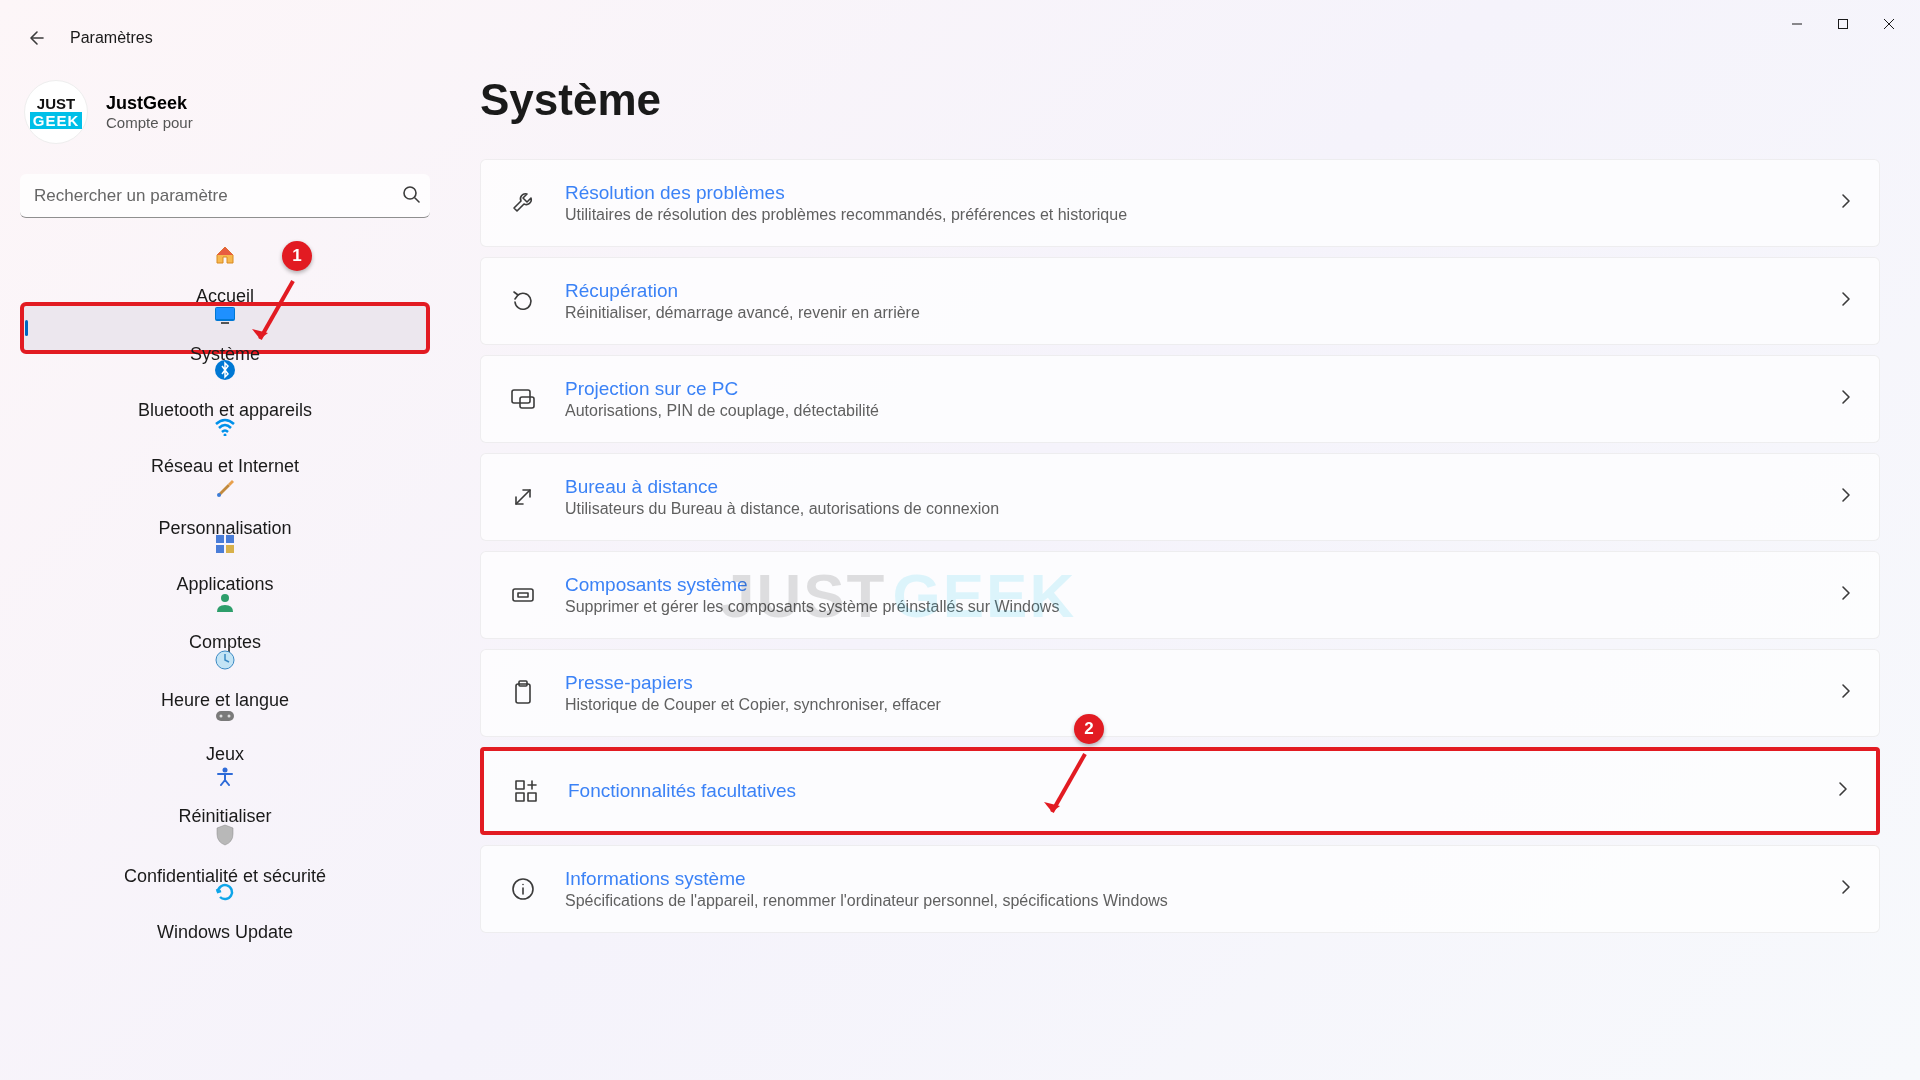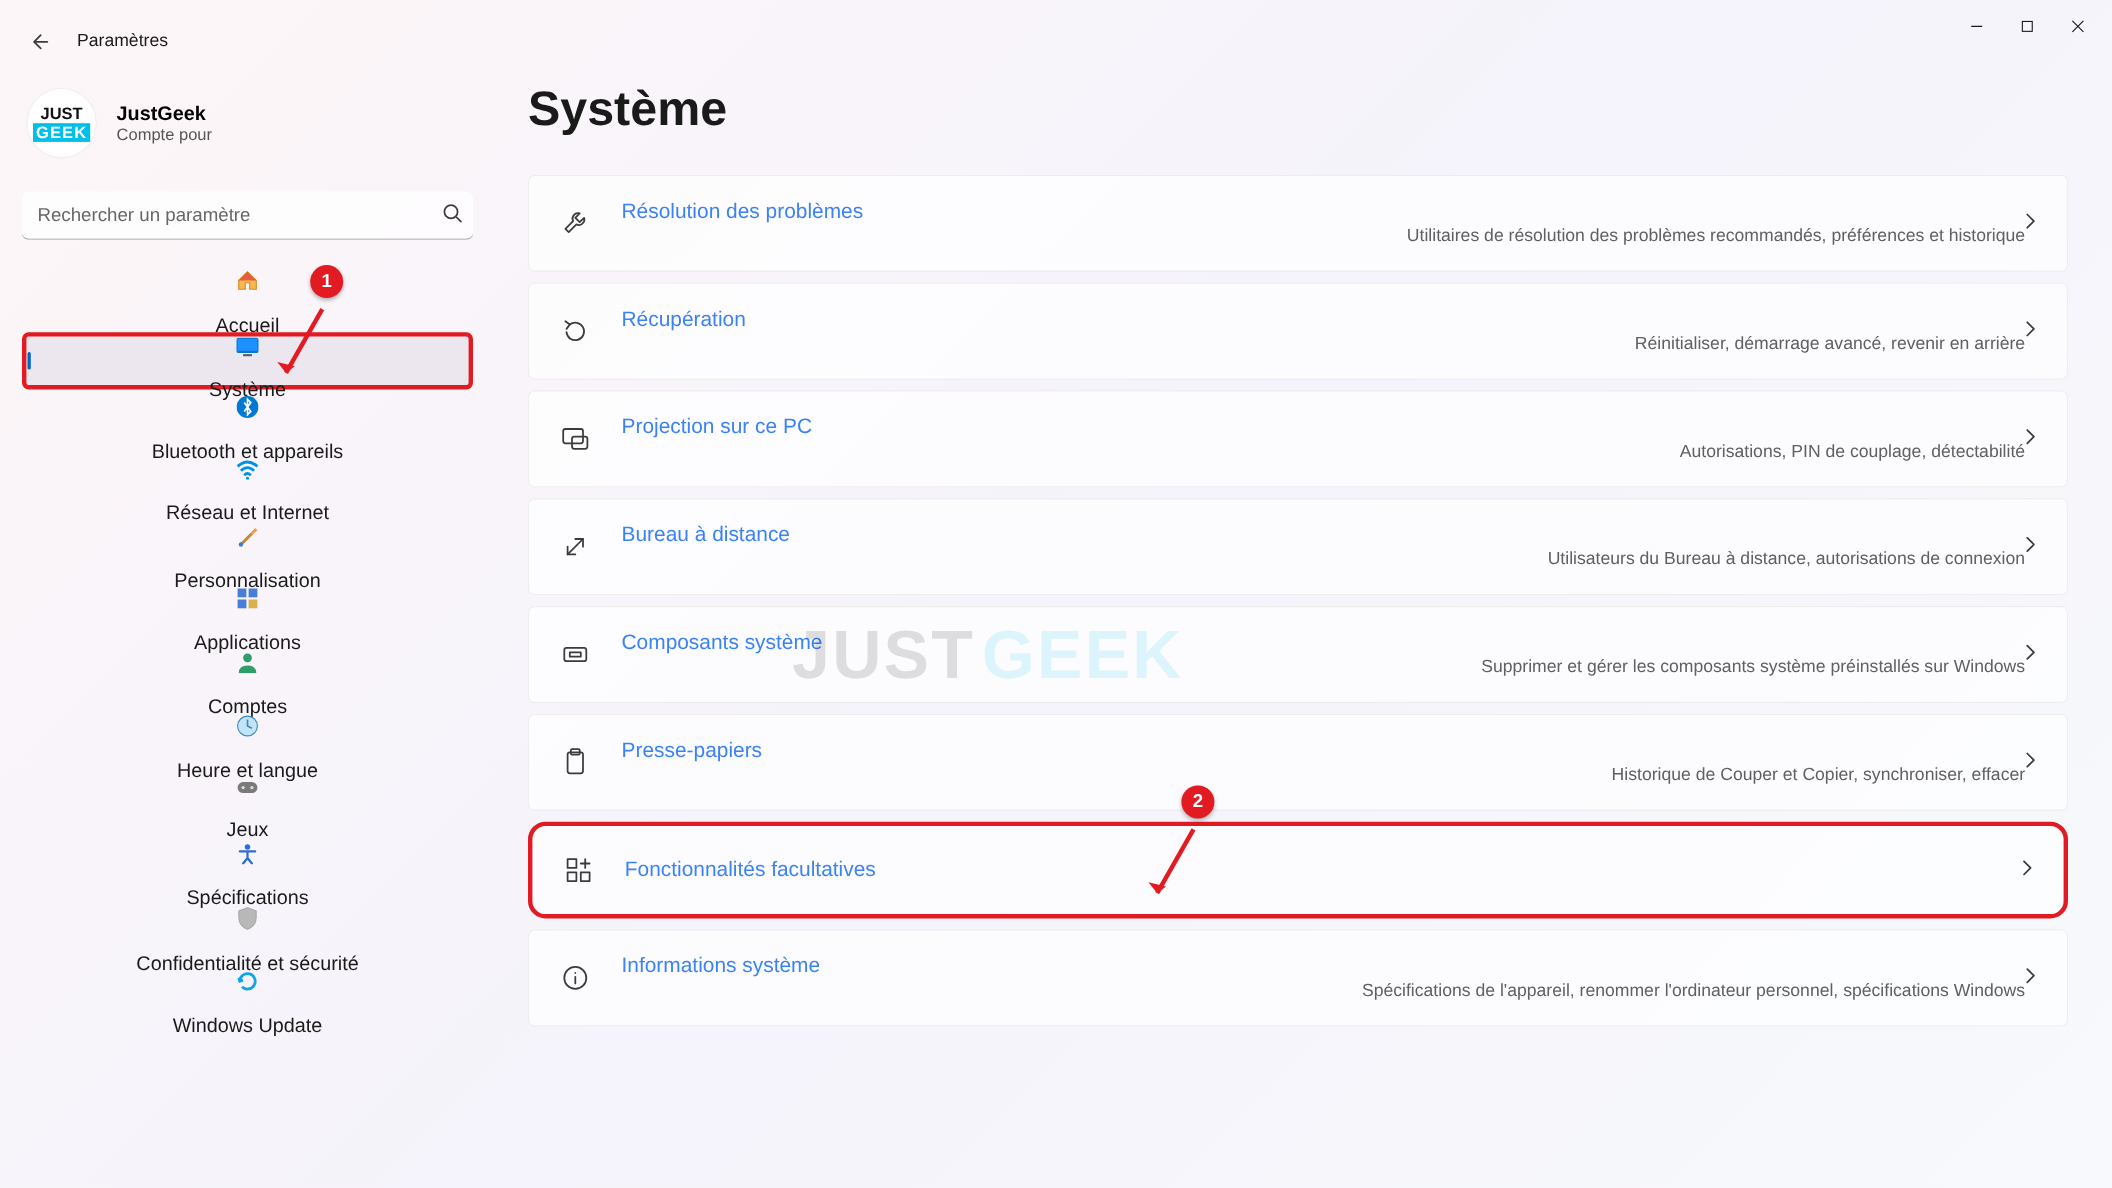--- a/index.html
+++ b/index.html
@@ -182,31 +182,31 @@
       width: 28px;
       height: 28px;
       display:flex;
       align-items:center;
       justify-content:center;
       margin-right: 28px;
       color:#3b3b3b;
     }
     .option-card .card-text { flex: 1; }
     .option-card .card-title { font-size: 19px; color: #3b82f6; }
-    .option-card .card-desc { font-size: 16px; color: #606060; margin-top: 2px; text-align: right; }
+    .option-card .card-desc { font-size: 16px; color: #606060; margin-top: 2px; }
     .option-card .chev { color: #5a5a5a; }
 
     
     .hl-red-sidebar {
       border: 4px solid #e21b22;
       border-radius: 6px;
     }
     .hl-red-card {
       border: 4px solid #e21b22;
-      border-radius: 16px;
+      border-radius: 4px;
     }
 
     
     .callout {
       position: absolute;
       width: 60px;
       height: 120px;
       pointer-events: none;
     }
     .callout .badge {
@@ -400,21 +400,21 @@
       <span>Jeux</span>
     </li>
 
     <li class="nav-item">
       <span class="nav-ico">
         <svg width="20" height="20" viewBox="0 0 20 20">
             <circle cx="10" cy="4" r="2.5" fill="#2e6bd8"></circle>
             <path d="M3 8 L17 8 M10 8 V14 M10 14 L6 19 M10 14 L14 19" stroke="#2e6bd8" stroke-width="2" fill="none" stroke-linecap="round"></path>
           </svg>
       </span>
-      <span>Spécifications</span>
+      <span>Réinitialiser</span>
     </li>
 
     <li class="nav-item">
       <span class="nav-ico">
         <svg width="18" height="22" viewBox="0 0 18 22">
             <path d="M9 1 L17 4 V10 Q17 18 9 21 Q1 18 1 10 V4 Z" fill="#b8b8b8" stroke="#888" stroke-width="0.5"></path>
           </svg>
       </span>
       <span>Confidentialité et sécurité</span>
     </li>

